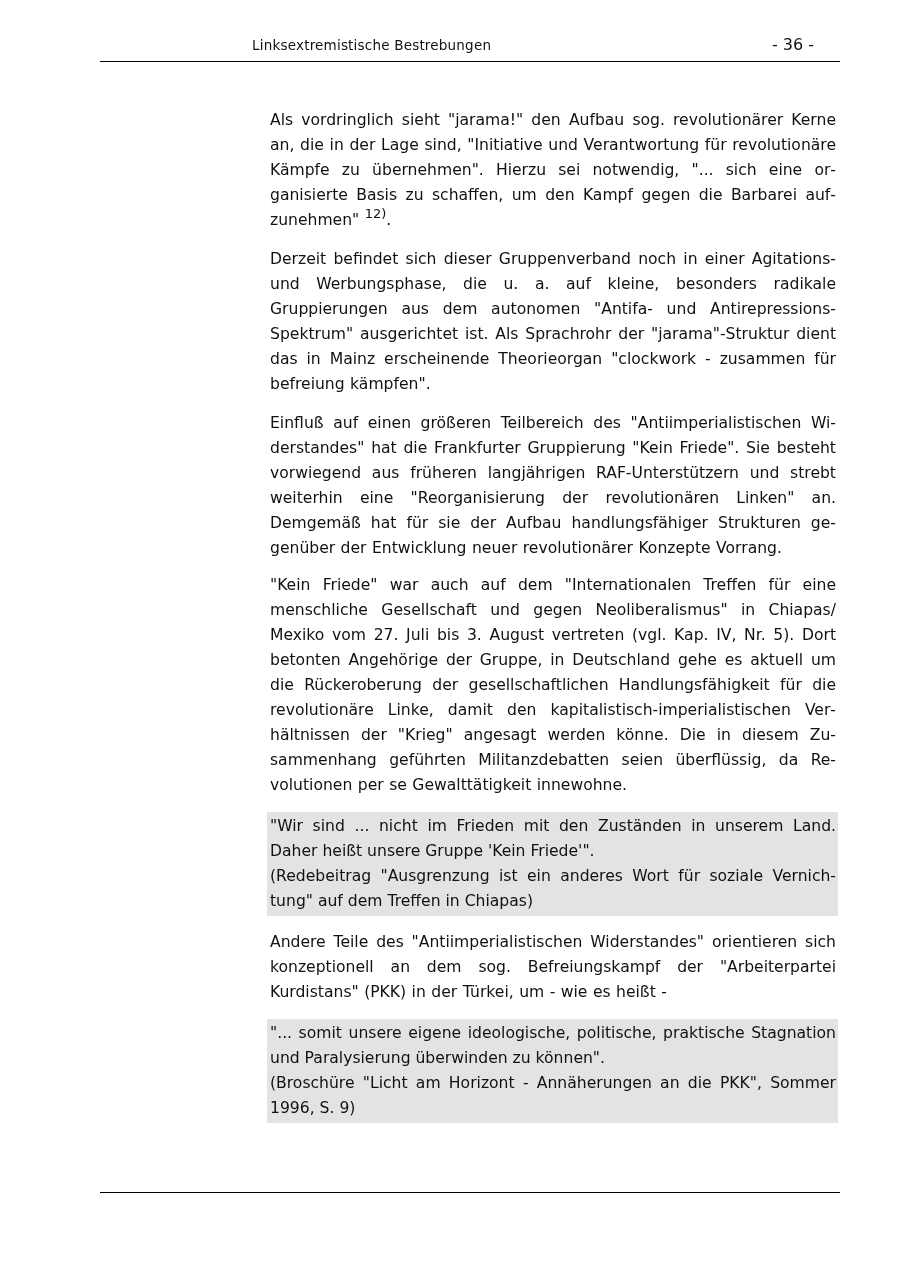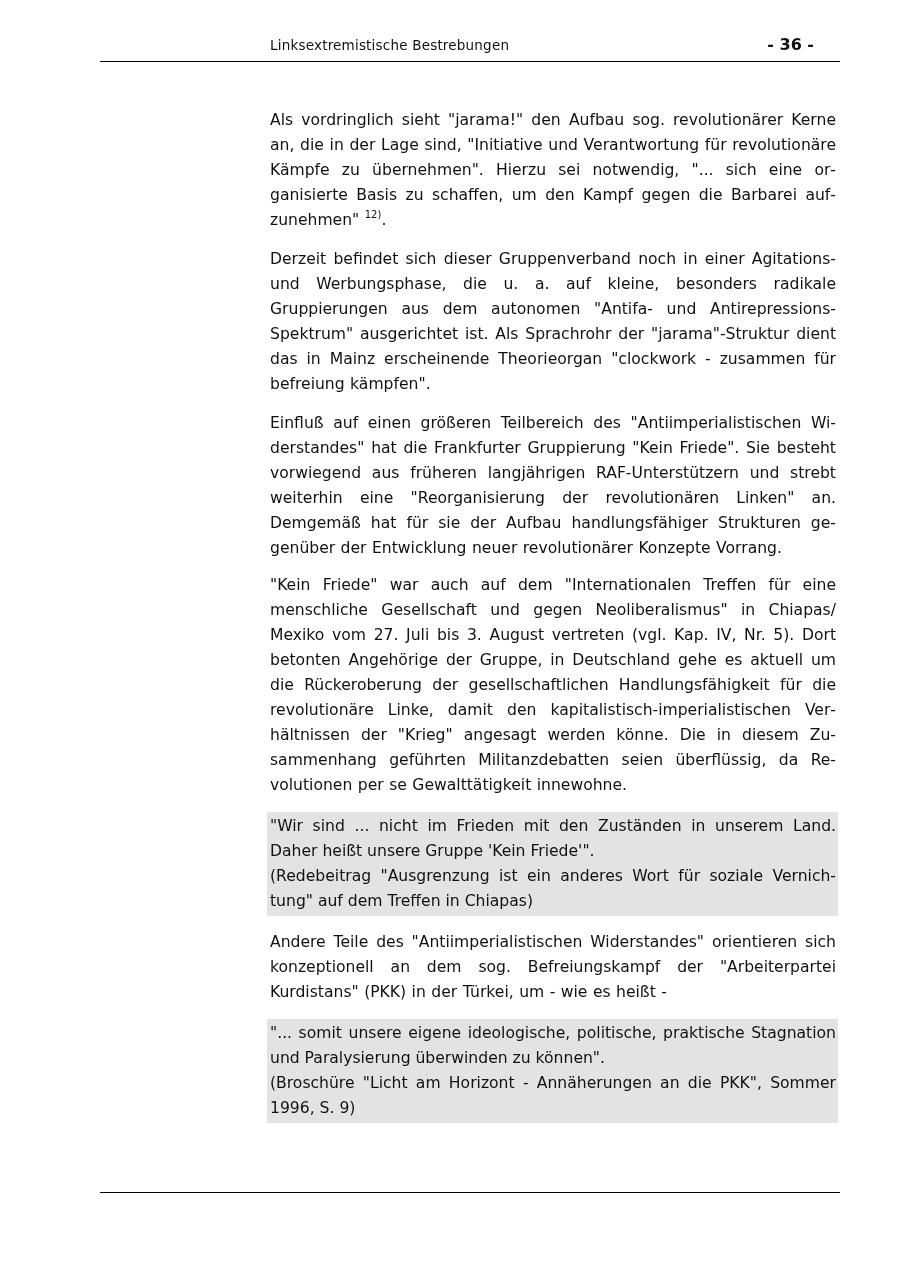--- a/index.html
+++ b/index.html
@@ -1,29 +1,29 @@
 <!DOCTYPE html>
 <html><head>
 <meta charset="utf-8">
 <style>
   html, body { margin: 0; padding: 0; background: #ffffff; }
   body { width: 900px; height: 1273px; position: relative; overflow: hidden;
          font-family: "DejaVu Sans", "Liberation Sans", sans-serif; color: #111; }
-  .header-title { position: absolute; left: 270px; top: 37px; font-size: 13.5px; letter-spacing: 0.2px; }
-  .header-page { position: absolute; right: 86px; top: 35px; font-size: 16px; font-weight: bold; }
+  .header-title { position: absolute; left: 252px; top: 37px; font-size: 13.5px; letter-spacing: 0.2px; }
+  .header-page { position: absolute; right: 86px; top: 35px; font-size: 16px; }
   .rule { position: absolute; left: 100px; width: 740px; height: 0; border-top: 1.5px solid #000; }
   .rule.top { top: 61px; }
   .rule.bottom { top: 1192px; }
   .content { position: absolute; left: 270px; top: 108px; width: 566px; }
   .para { font-size: 15.6px; line-height: 25px; text-align: justify; margin: 0 0 14px 0;
           hyphens: manual; word-spacing: 0.5px; }
   .para.tight { margin-bottom: 12px; }
   .quote { background: #e3e3e3; margin: 0 -2px 14px -3px; padding: 2px 2px 2px 3px; }
   .quote .line { font-size: 15.6px; line-height: 25px; text-align: justify; }
-  sup { font-size: 10px; vertical-align: 7px; line-height: 0; }
+  sup { font-size: 13px; vertical-align: 7px; line-height: 0; }
 </style>
 </head>
 <body>
 
 <div>
   <div class="header-title">Linksextremistische Bestrebungen</div>
   <div class="header-page">- 36 -</div>
 </div>
 <div class="rule top"></div>
 

